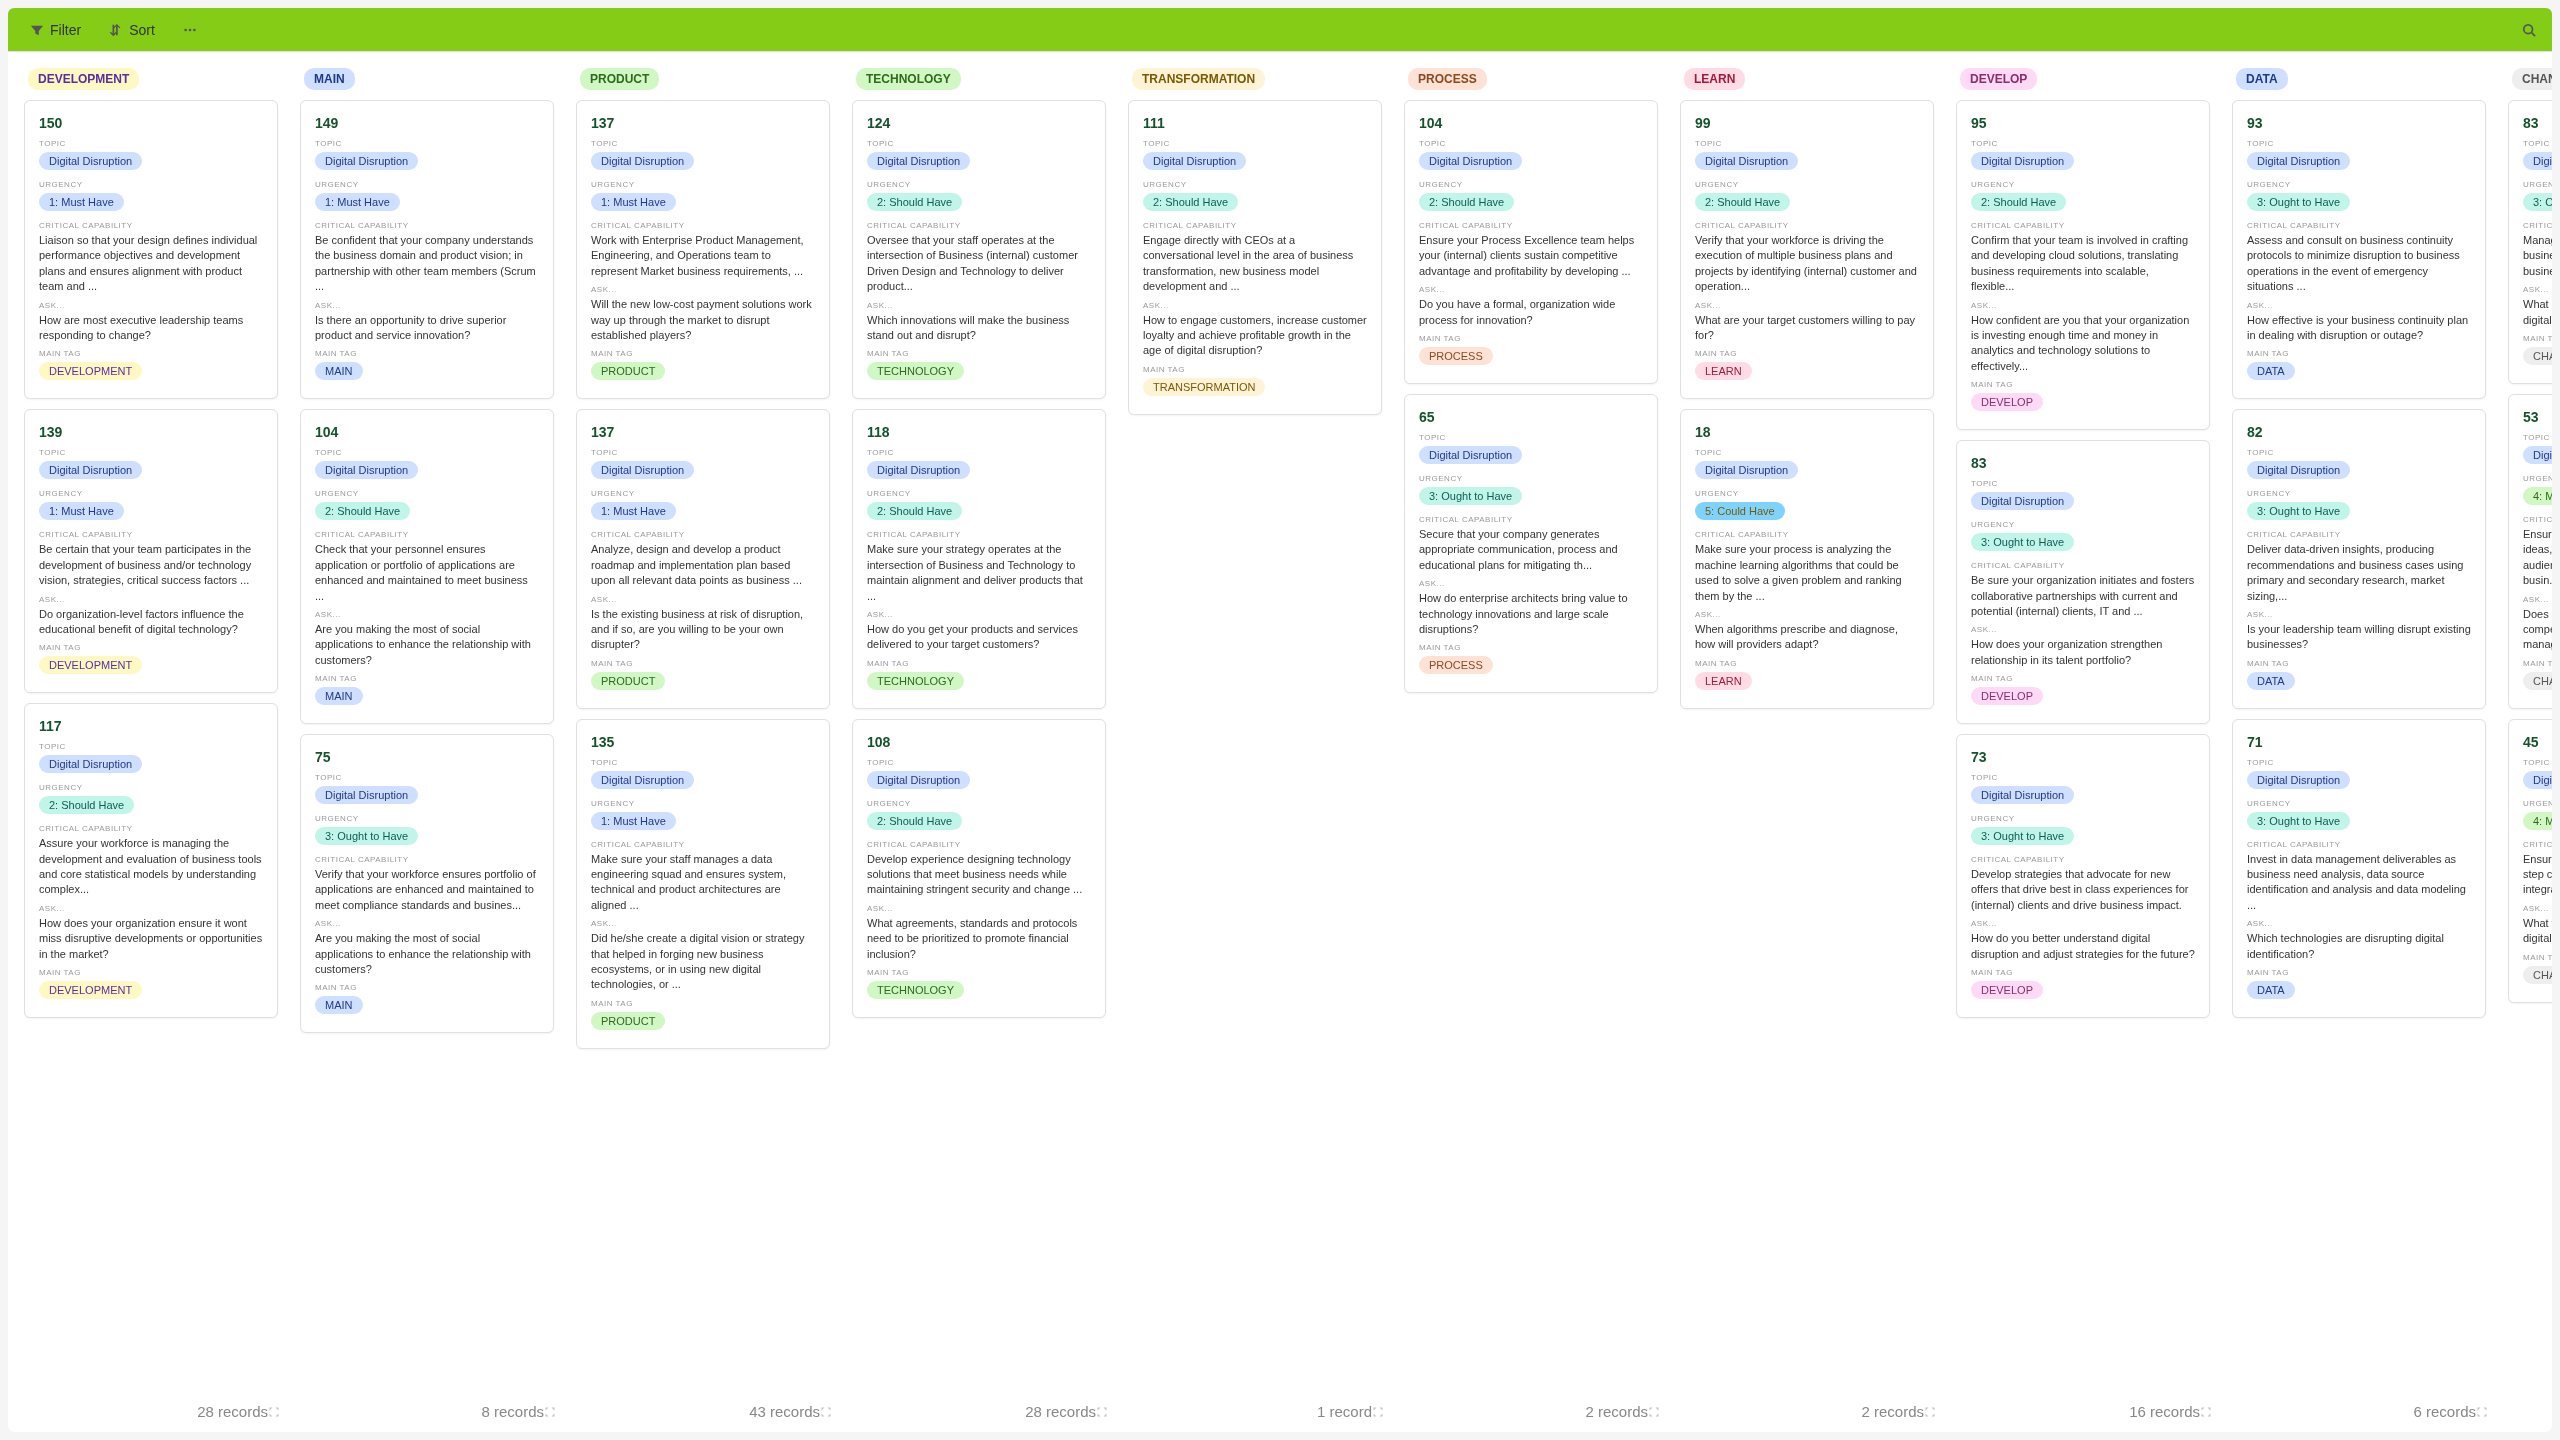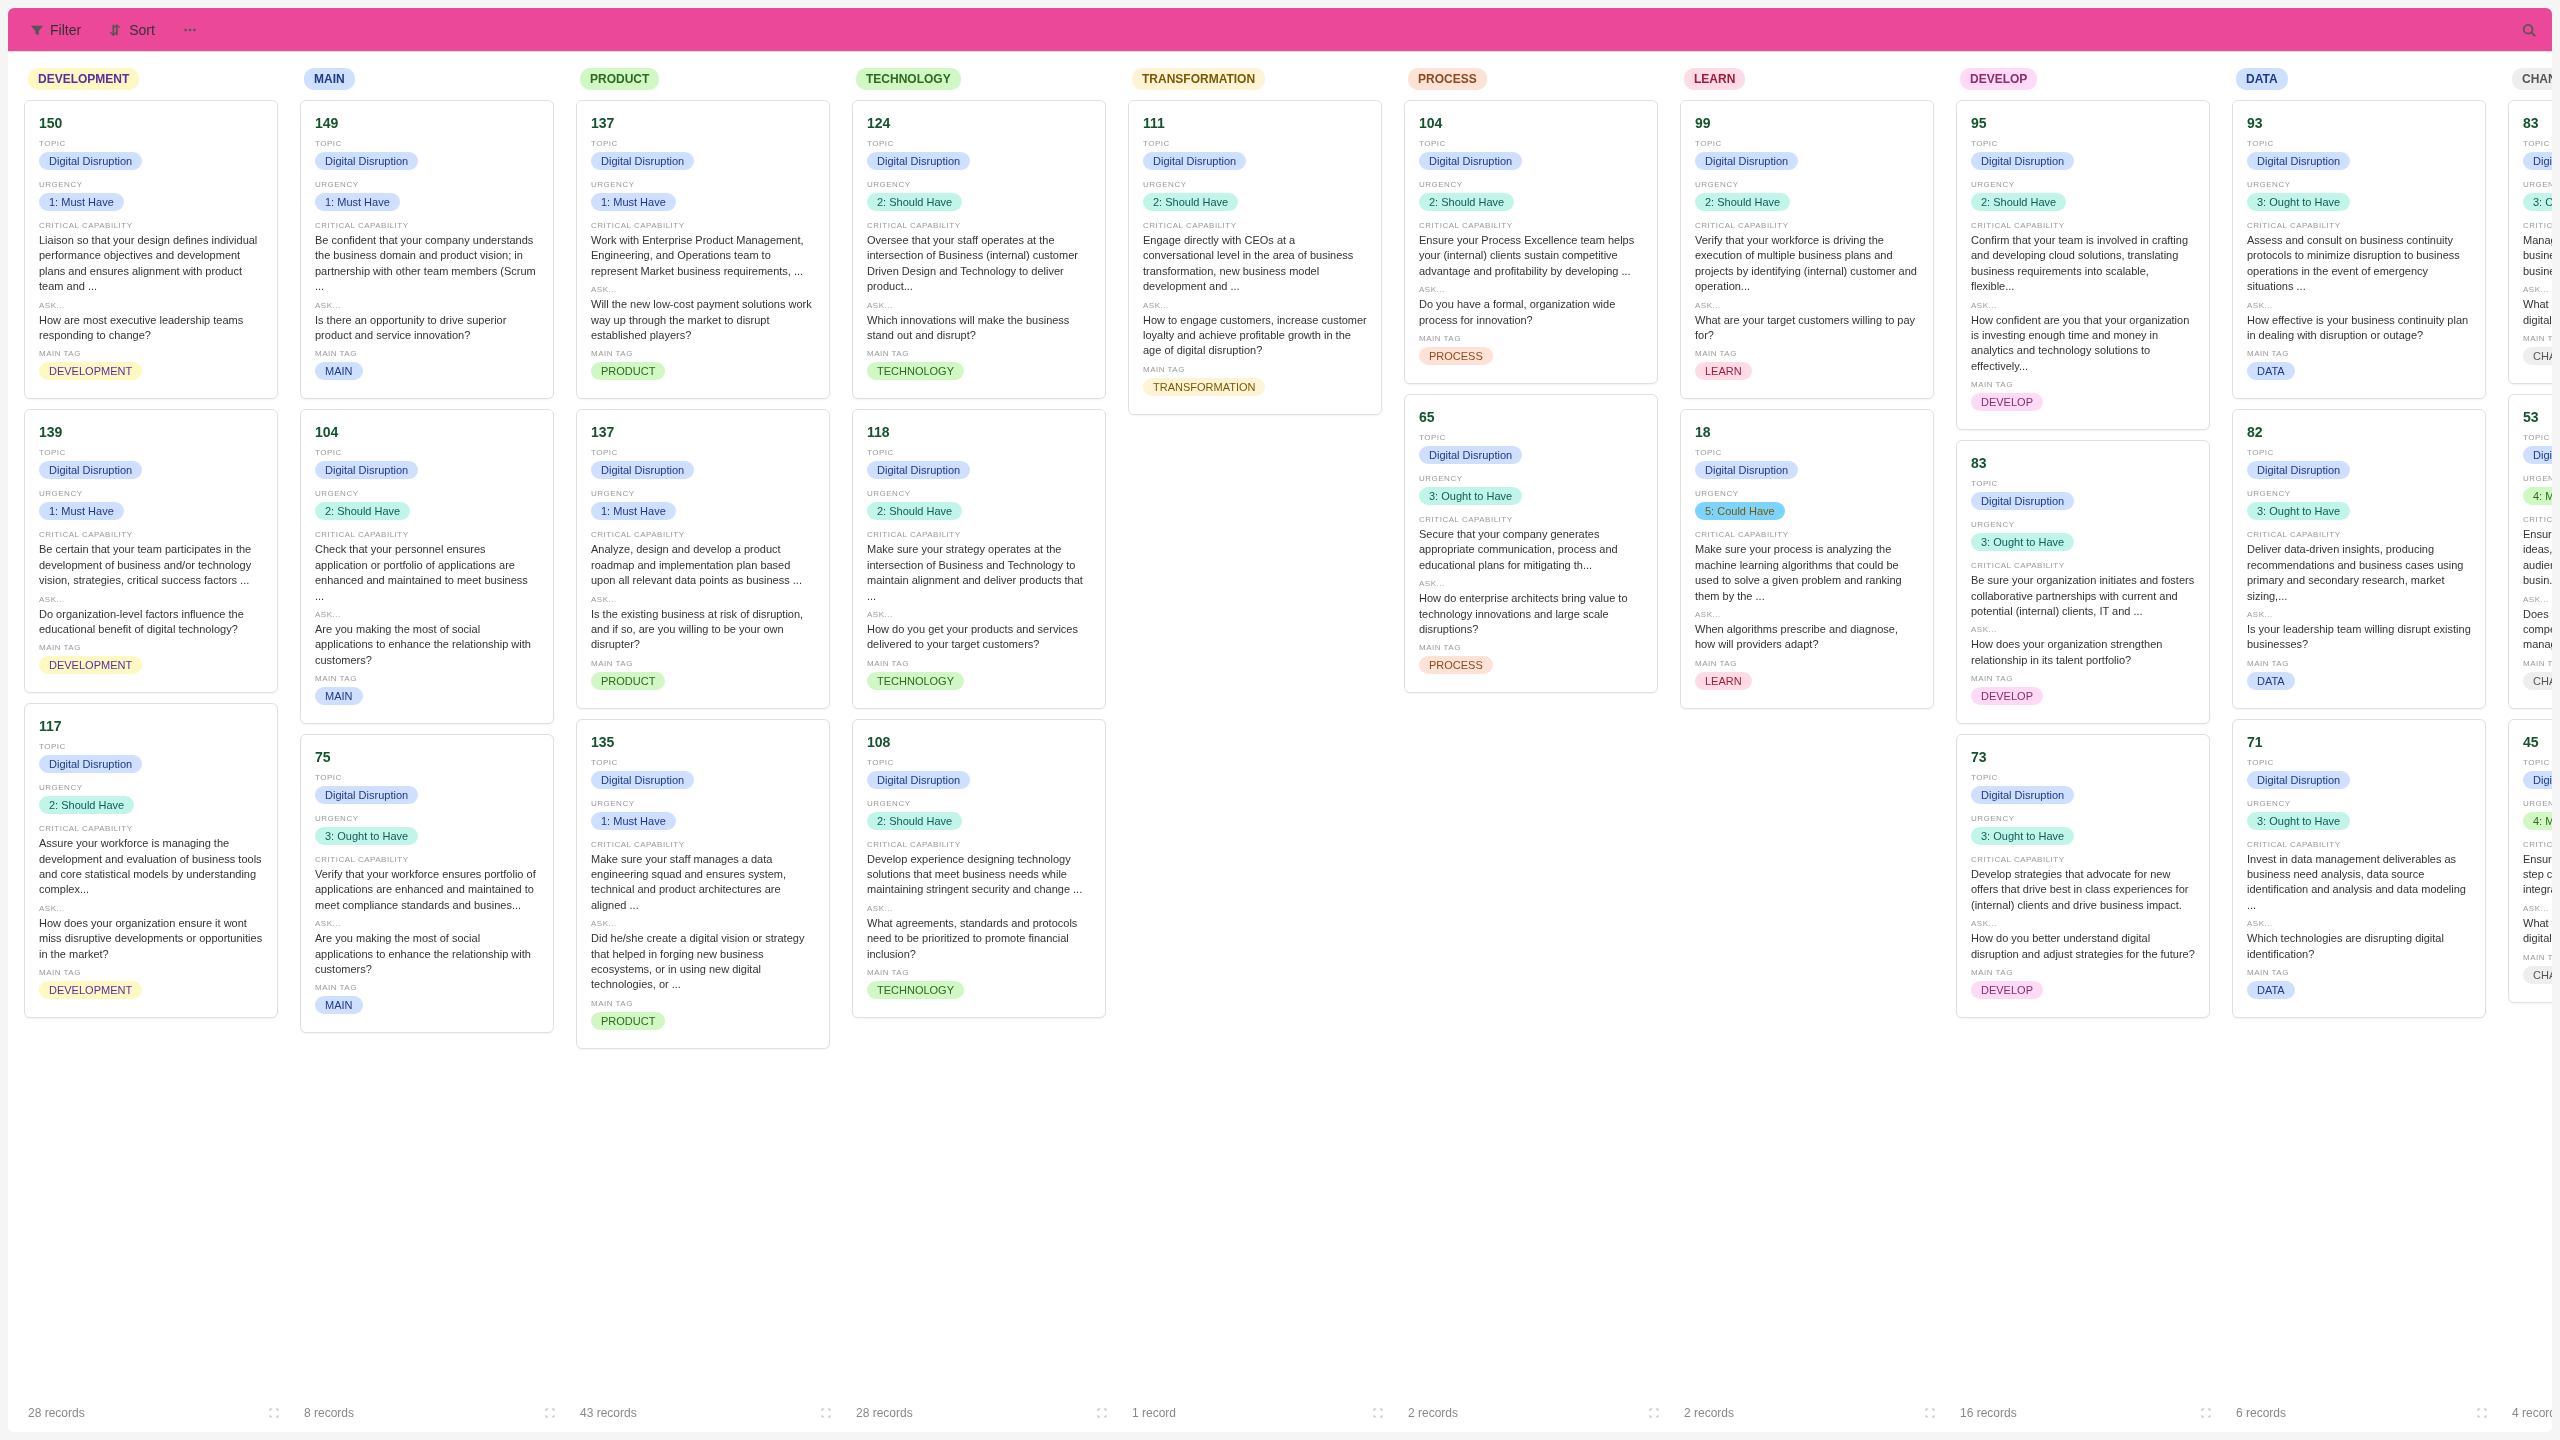--- a/index.html
+++ b/index.html
@@ -5,21 +5,21 @@
 * { margin: 0; padding: 0; box-sizing: border-box; }
 body { font-family: -apple-system, BlinkMacSystemFont, "Segoe UI", Helvetica, Arial, sans-serif; background: #f5f5f5; overflow: hidden; }
 .app { width: 2560px; height: 1440px; display: flex; flex-direction: column; }
 .topbar { background: #e4173e; height: 44px; display: flex; align-items: center; padding: 0 16px; color: #fff; position: relative; }
 .logo { display: flex; align-items: center; gap: 6px; font-weight: 600; font-size: 18px; }
 .logo-icon { width: 20px; height: 20px; }
 .topbar-title { position: absolute; left: 50%; transform: translateX(-50%); font-size: 18px; font-weight: 500; }
 .topbar-right { margin-left: auto; display: flex; align-items: center; gap: 16px; }
 .use-data { color: #fff; font-size: 14px; cursor: pointer; }
 .signup-btn { background: #2d7ff9; color: #fff; border: none; border-radius: 6px; padding: 8px 14px; font-size: 14px; font-weight: 500; cursor: pointer; }
-.toolbar { background: #ec4899; height: 44px; display: flex; align-items: center; padding: 0 16px; gap: 16px; border-bottom: 1px solid #e0e0e0; margin: 8px 8px 0 8px; border-radius: 6px 6px 0 0; }
+.toolbar { background: #84cc16; height: 44px; display: flex; align-items: center; padding: 0 16px; gap: 16px; border-bottom: 1px solid #e0e0e0; margin: 8px 8px 0 8px; border-radius: 6px 6px 0 0; }
 .tool-btn { display: flex; align-items: center; gap: 6px; font-size: 14px; color: #333; cursor: pointer; padding: 4px 6px; border-radius: 3px; }
 .tool-icon { width: 14px; height: 14px; }
 .search-icon { margin-left: auto; cursor: pointer; }
 .board { flex: 1; display: flex; gap: 16px; padding: 16px 8px 8px 16px; overflow-x: auto; overflow-y: hidden; background: #fff; margin: 0 8px 8px 8px; border-radius: 0 0 6px 6px; }
 .column { min-width: 260px; width: 260px; display: flex; flex-direction: column; }
 .col-header { margin-bottom: 10px; padding: 0 4px; }
 .col-title { display: inline-block; font-size: 12px; font-weight: 600; padding: 4px 10px; border-radius: 10px; }
 .cards { flex: 1; overflow-y: auto; display: flex; flex-direction: column; gap: 10px; padding-right: 6px; }
 .cards::-webkit-scrollbar { width: 10px; }
 .cards::-webkit-scrollbar-thumb { background: #ccc; border-radius: 5px; }
@@ -31,21 +31,21 @@
 .pill-cyan { background: #c2f5e9; color: #0d5d56; }
 .pill-yellow { background: #7dd3fc; color: #7a5900; }
 .pill-yellow2 { background: #fff3d6; color: #7a5900; }
 .pill-red { background: #ffdce5; color: #a01a3a; }
 .pill-green { background: #d1f7c4; color: #2d6a1e; }
 .pill-pink { background: #ffdaf6; color: #8a2d6d; }
 .pill-gray { background: #eee; color: #555; }
 .pill-purple { background: #fef9c3; color: #5b2e9e; }
 .pill-orange { background: #fee2d5; color: #8a4a1e; }
 .card-text { font-size: 11px; color: #333; line-height: 1.4; margin: 3px 0 6px 0; overflow: hidden; display: -webkit-box; -webkit-line-clamp: 4; -webkit-box-orient: vertical; }
-.col-footer { display: flex; align-items: center; justify-content: space-between; padding: 8px 4px 4px 4px; font-size: 12px; color: #888; }
+.col-footer { display: flex; align-items: center; justify-content: flex-end; padding: 8px 4px 4px 4px; font-size: 15px; color: #888; }
 .expand-icon { width: 12px; height: 12px; cursor: pointer; opacity: 0.5; }
 .outer-frame { background: #e4173e; padding-bottom: 8px; }
 </style>
 </head>
 <body>
 
 <div class="app">
 
   <div class="toolbar">
     <div class="tool-btn">

